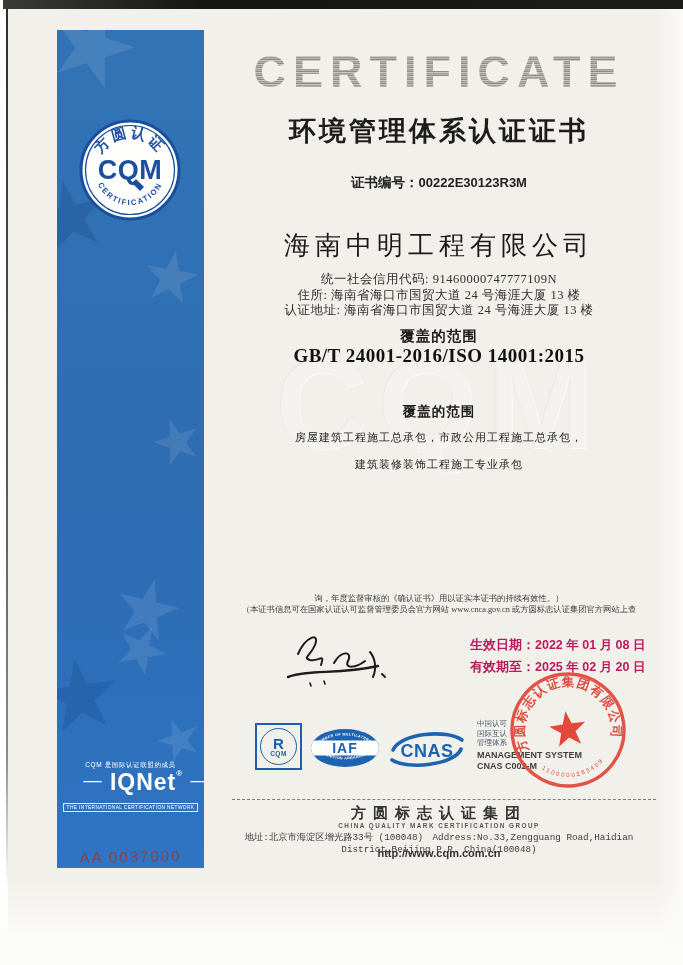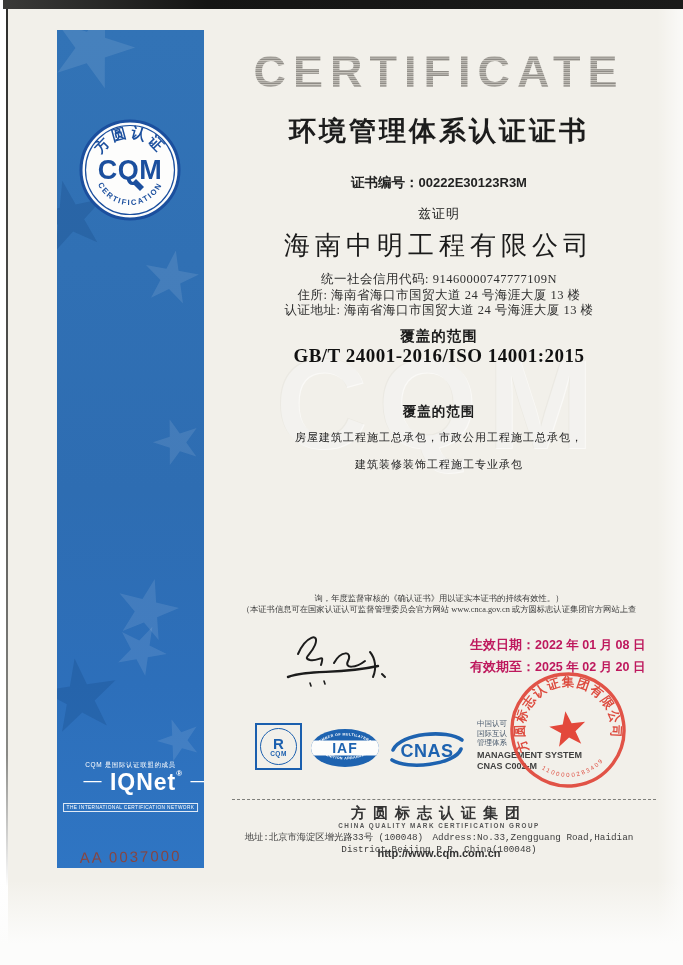--- a/index.html
+++ b/index.html
@@ -148,21 +148,20 @@
 <div class="content">
   <div class="cline watermark">CQM</div>
 
   <div class="cline title-en">CERTIFICATE</div>
   <div class="cline title-cn">环境管理体系认证证书</div>
 
   <div class="cline cert-no">
     <span style="font-weight:700;">证书编号：</span><span class="num">00222E30123R3M</span>
   </div>
 
-  <div class="cline attest">兹证明</div>
   <div class="cline company">海南中明工程有限公司</div>
 
   <div class="cline info">
     <div>统一社会信用代码: 91460000747777109N</div>
     <div>住所: 海南省海口市国贸大道 24 号海涯大厦 13 楼</div>
     <div>认证地址: 海南省海口市国贸大道 24 号海涯大厦 13 楼</div>
   </div>
 
   <div class="cline conform">覆盖的范围</div>
   <div class="cline standard">GB/T 24001-2016/ISO 14001:2015</div>

